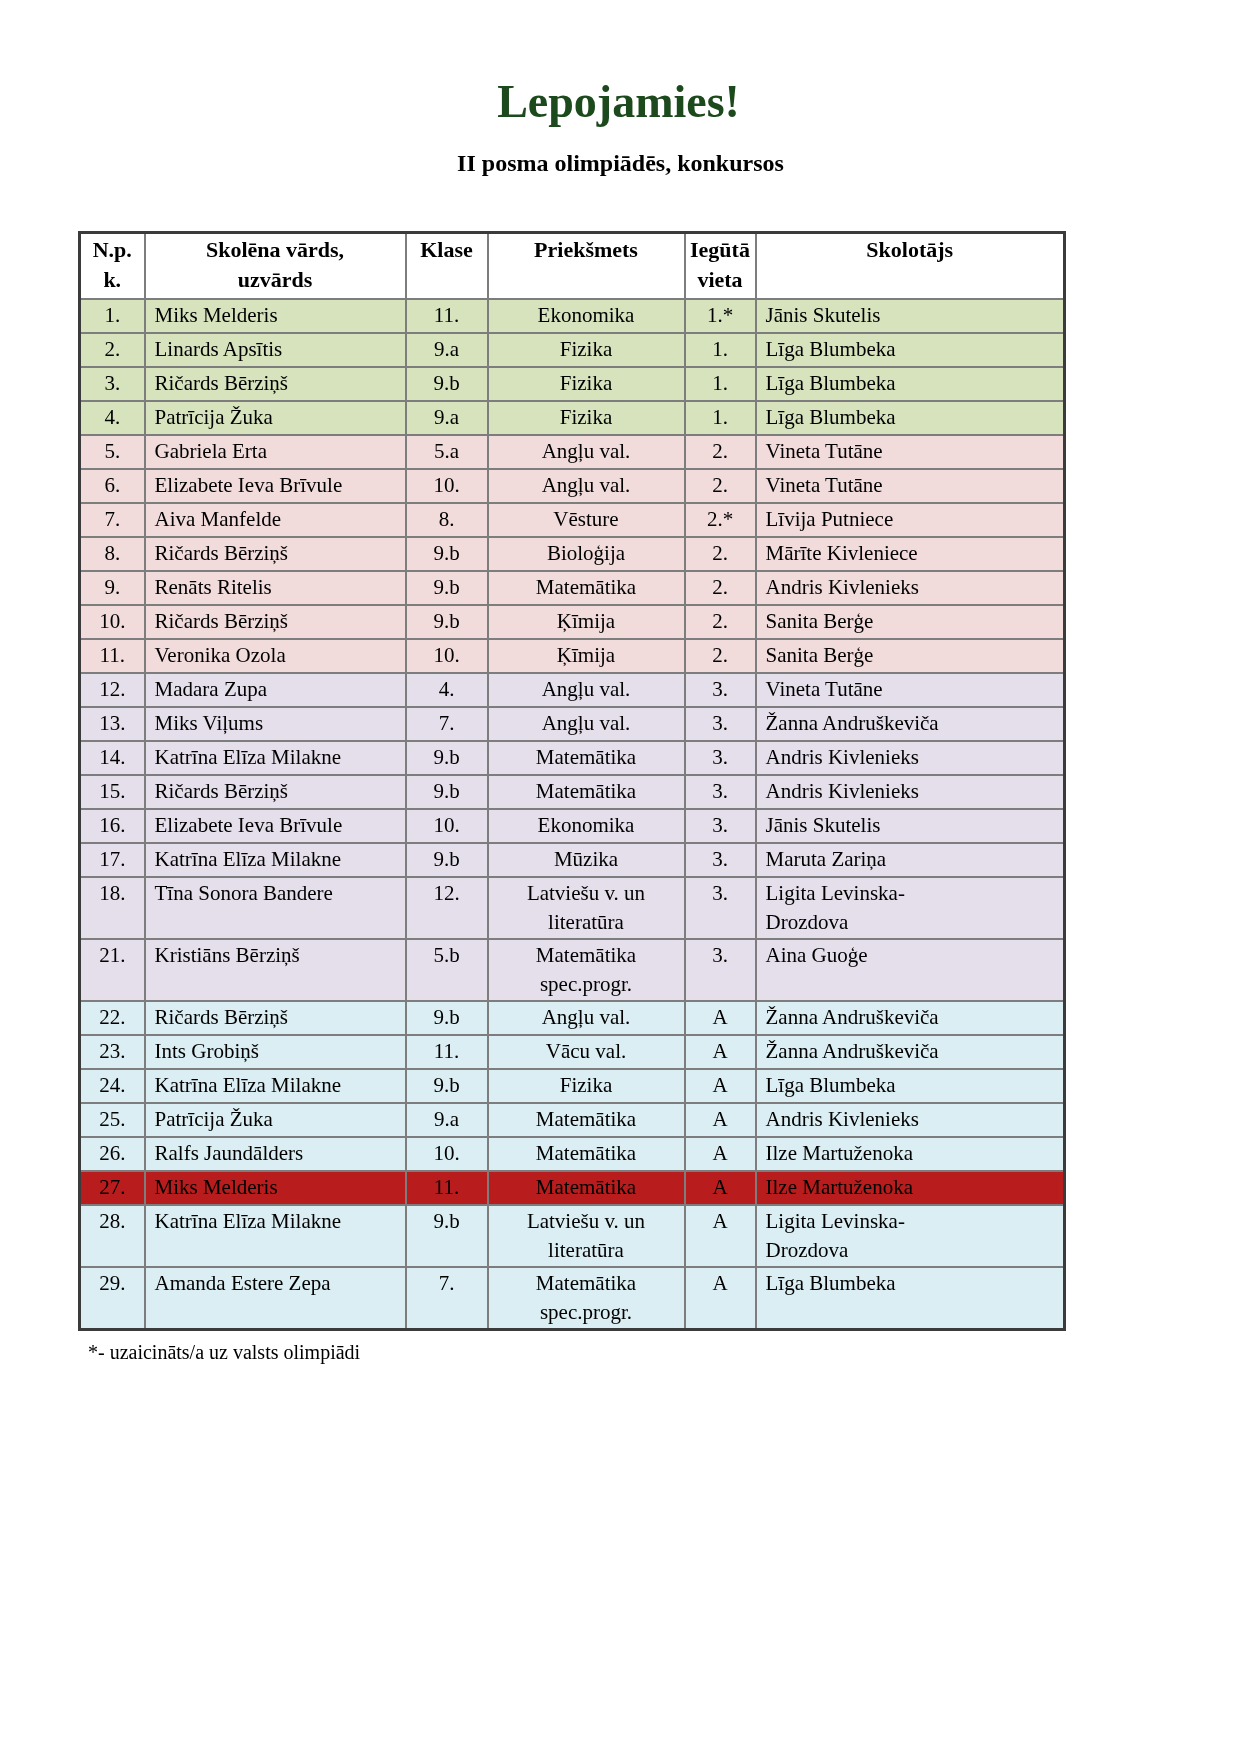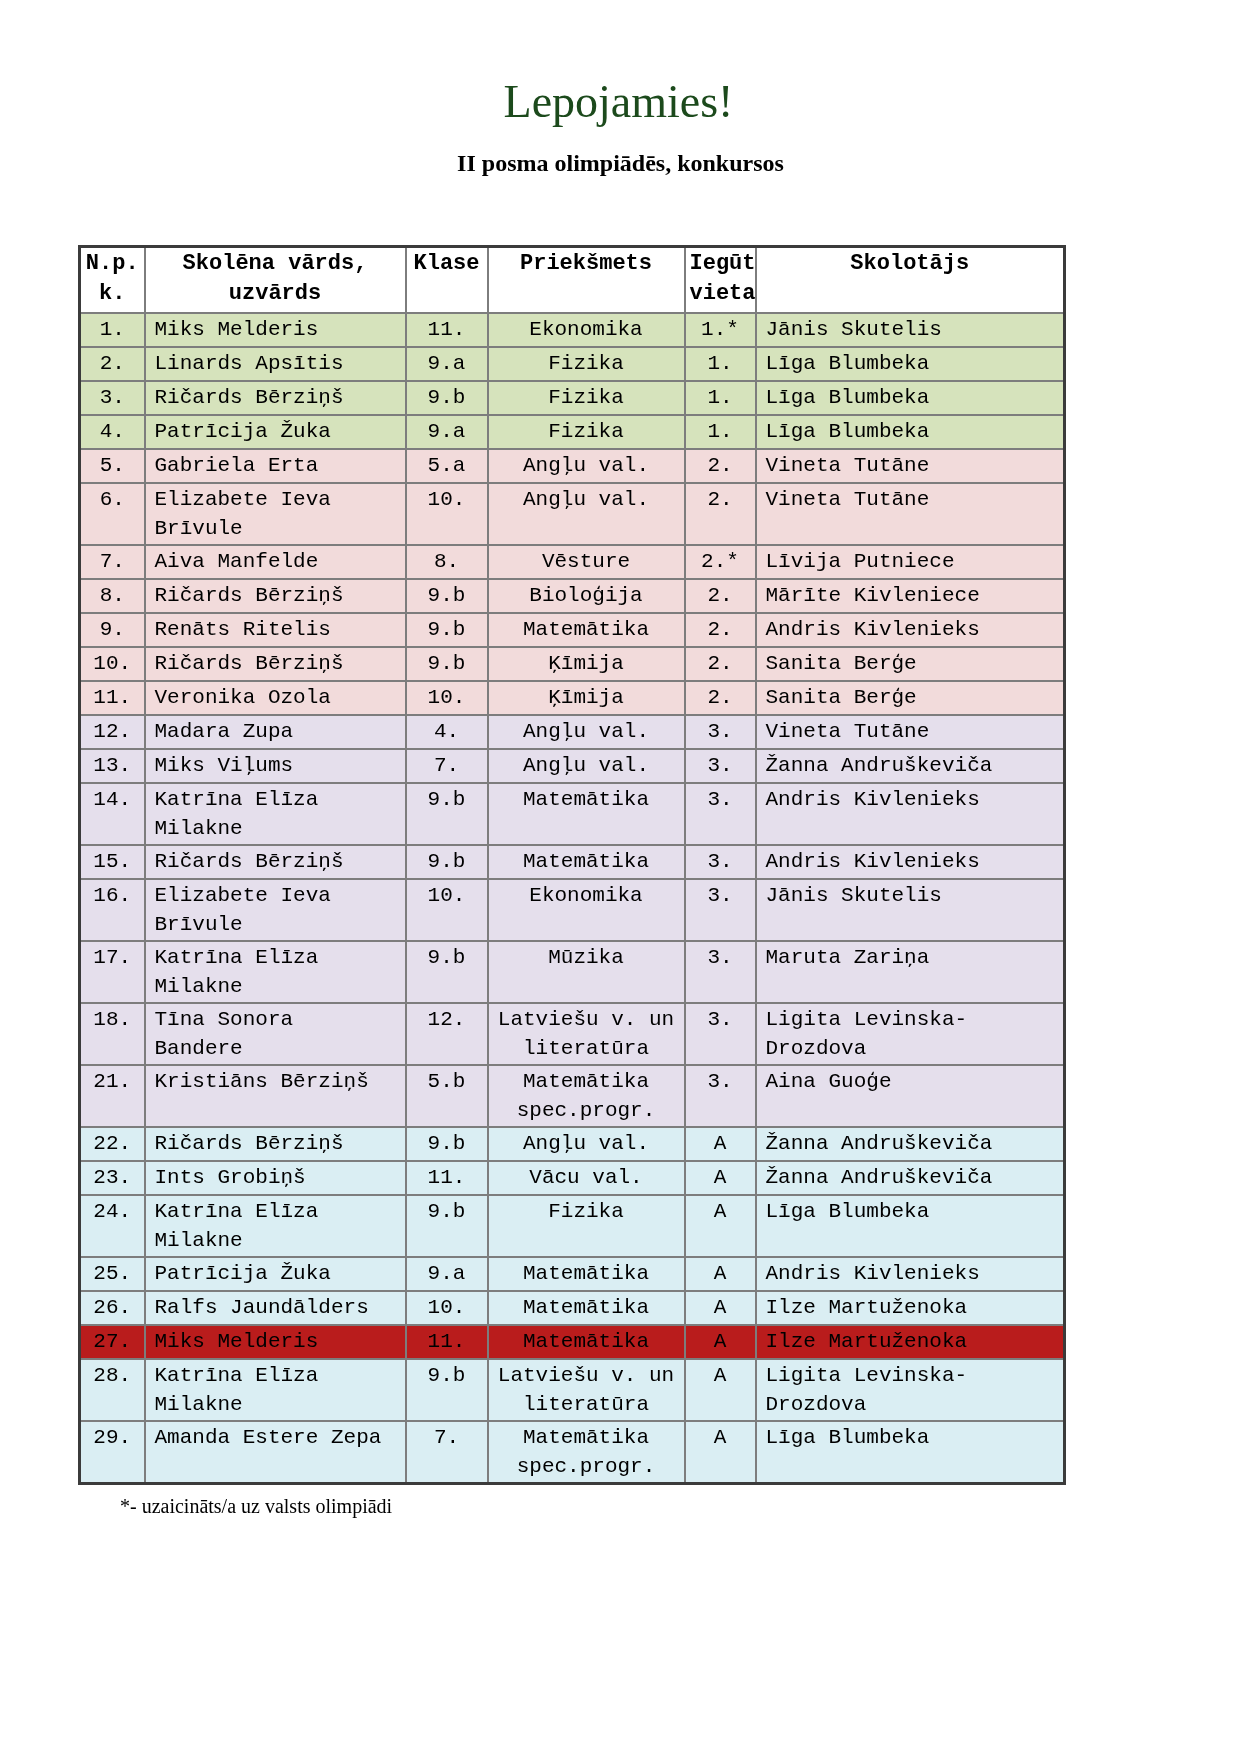--- a/index.html
+++ b/index.html
@@ -10,37 +10,36 @@
     color: #000000;
     font-family: "Liberation Serif", "DejaVu Serif", serif;
   }
   .page { position: relative; width: 1241px; height: 1755px; overflow: hidden; }
 
   .title {
     margin: 78px 4px 0 0;
     text-align: center;
     font-size: 46px;
     line-height: 48px;
-    font-weight: normal;
+    font-weight: bold;
   }
   .subtitle {
     margin-top: 24px;
     text-align: center;
     font-weight: bold;
     font-size: 24px;
     line-height: 27px;
   }
 
   table.results {
     border-collapse: collapse;
     table-layout: fixed;
     width: 985px;
-    margin: 68px 0 0 78px;
+    margin: 54px 0 0 78px;
     border: 3px solid #3b3b3b;
-    font-family: Liberation Mono, monospace;
   }
   th, td {
     border: 2px solid #7d7d7d;
     vertical-align: top;
     white-space: pre-line;
     padding: 1px 4px;
     overflow: hidden;
   }
   th {
     font-size: 22px;
@@ -51,21 +50,21 @@
   }
   td {
     font-size: 21px;
     line-height: 29px;
     height: 30px;
   }
   .c-npk, .c-klase, .c-subject, .c-vieta { text-align: center; }
   .c-name, .c-teacher { text-align: left; padding-left: 9px; padding-right: 16px; }
 
   .footnote {
-    margin: 10px 0 0 120px;
+    margin: 10px 0 0 88px;
     font-size: 20px;
   }
 </style>
 </head>
 <body>
 
 <div class="page">
 
   <h1 class="title" style="color: rgb(28, 74, 28);">Lepojamies!</h1>
 

